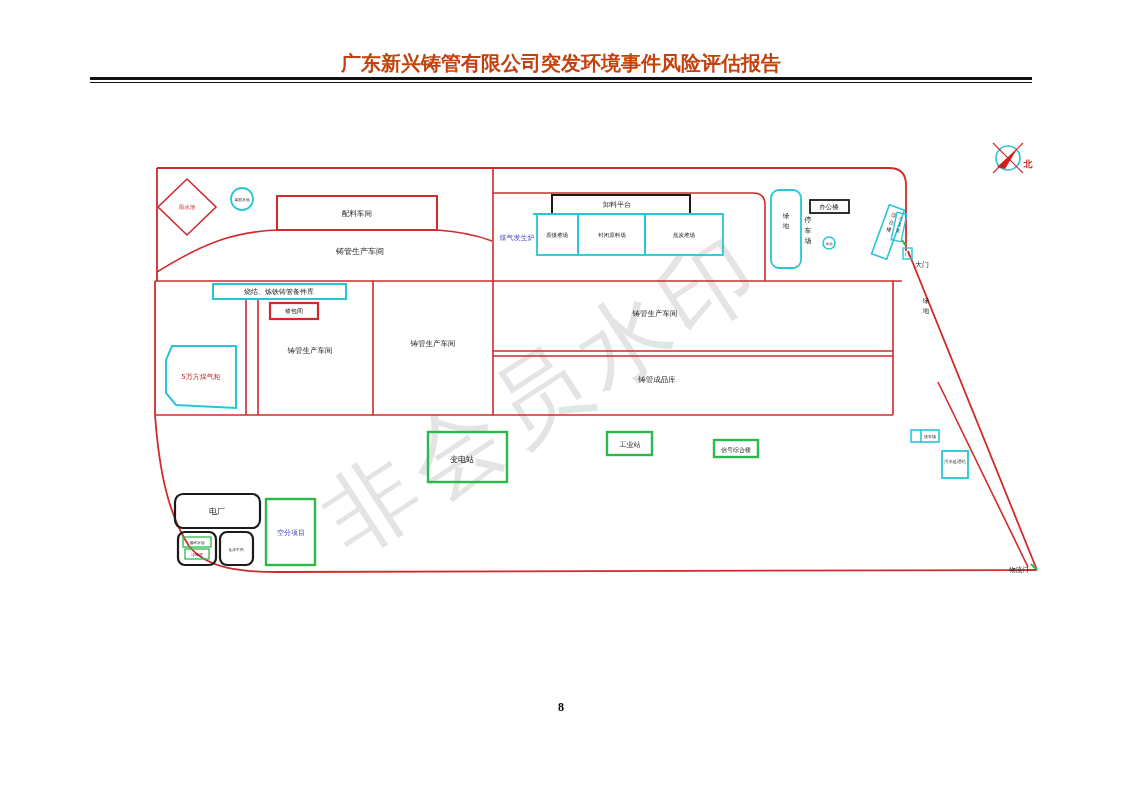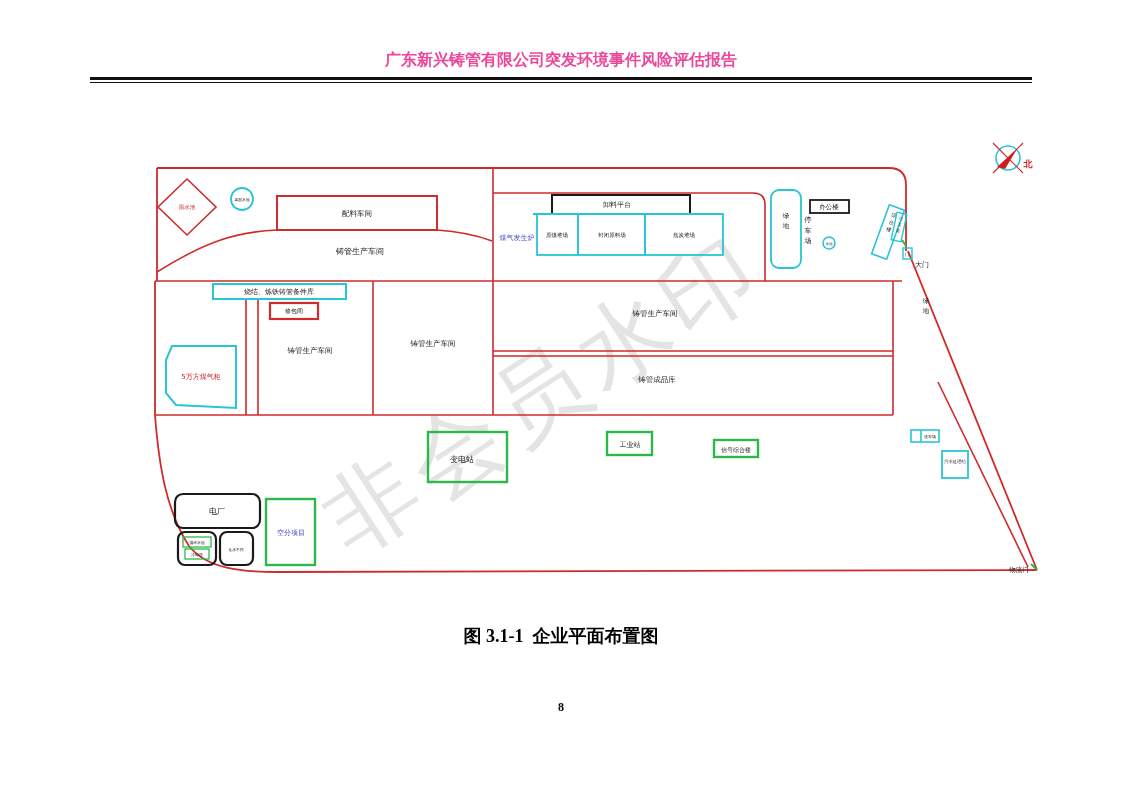--- a/index.html
+++ b/index.html
@@ -1,19 +1,19 @@
 <!DOCTYPE html>
 <html><head>
 <meta charset="utf-8">
 <style>
   html,body{margin:0;padding:0;background:#ffffff;}
   #page{position:relative;width:1122px;height:793px;background:#ffffff;overflow:hidden;
         font-family:"Liberation Sans",sans-serif;}
   #doc-title{position:absolute;top:50px;left:0;width:100%;text-align:center;
-        font-family:"Liberation Serif",serif;font-size:16px;font-weight:bold;color:#ec4899;}
+        font-family:"Liberation Serif",serif;font-size:20px;font-weight:bold;color:#c2410c;}
   .rule{position:absolute;left:90px;width:942px;background:#111;}
   #rule-thick{top:77px;height:2.6px;}
   #rule-thin{top:82px;height:1px;}
   #figure-caption{position:absolute;top:624px;left:0;width:100%;text-align:center;
         font-family:"Liberation Serif",serif;font-size:18px;font-weight:bold;color:#000;white-space:pre;}
   #page-number{position:absolute;top:700px;left:0;width:100%;text-align:center;
         font-family:"Liberation Serif",serif;font-size:12px;font-weight:bold;color:#000;}
   svg{position:absolute;left:0;top:0;}
   svg text{font-family:"DejaVu Sans","Liberation Sans",sans-serif;fill:#1a1a1a;text-anchor:middle;}
   .red-ln{stroke:#cf2b2b;fill:none;}
@@ -144,15 +144,14 @@
     <text x="1019" y="572" font-size="6.5">物流门</text>
 
     <g>
       <circle class="cyan-ln" stroke-width="1.6" cx="1008" cy="158" r="12"></circle>
       <path class="red-ln" stroke-width="1.2" d="M993,143 L1023,173 M993,173 L1023,143"></path>
       <polygon fill="#cc2020" points="997,167 1017,149 1005,169"></polygon>
       <text class="red-txt" x="1028" y="167" font-size="9" font-weight="bold">北</text>
     </g>
   </svg>
 
-  <div id="figure-caption">图 3.1-1  企业平面布置图</div>
   <div id="page-number">8</div>
 </div>
 
 </body></html>

